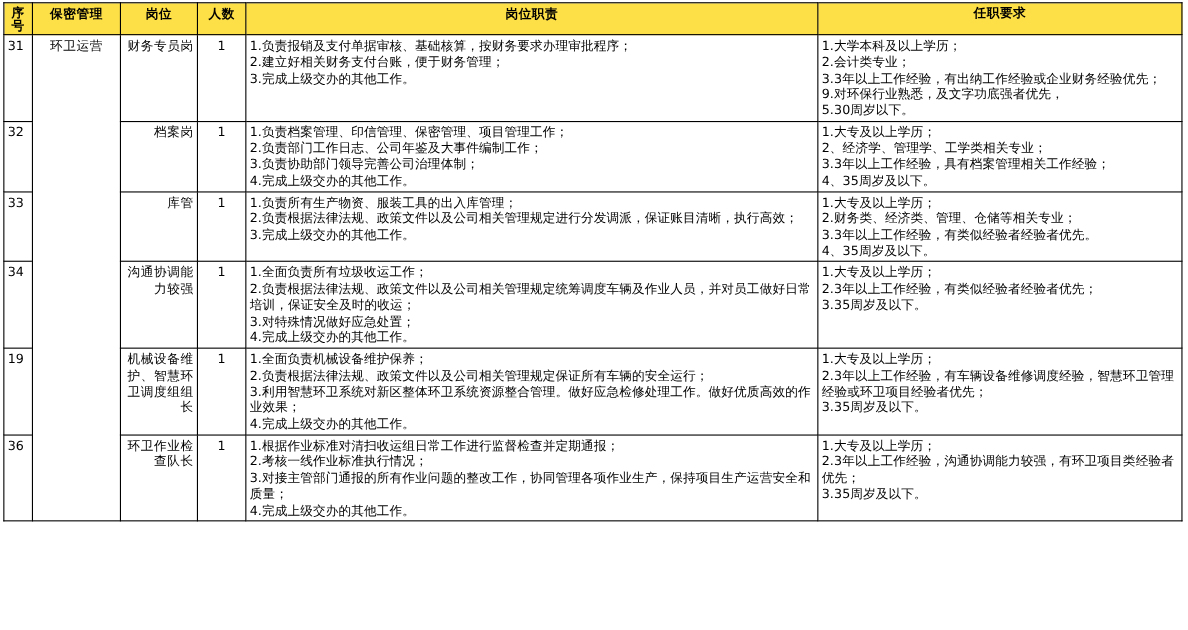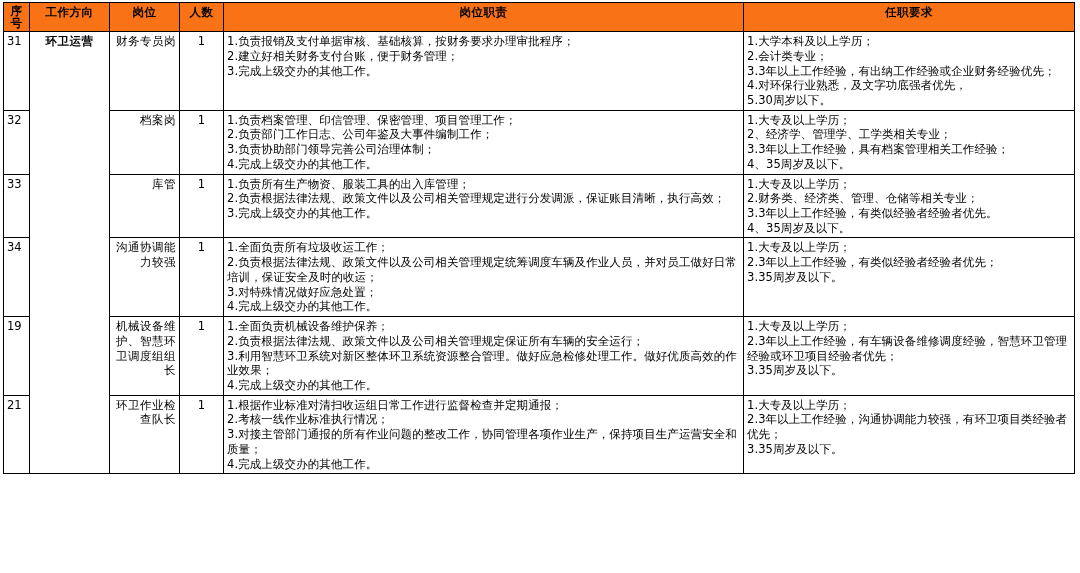--- a/index.html
+++ b/index.html
@@ -33,39 +33,39 @@
     padding: 2px 3px;
     font-size: 11.5px;
     line-height: 1.28;
   }
   thead th {
     text-align: center;
     vertical-align: middle;
     font-weight: bold;
     font-size: 12.5px;
     padding: 3px 2px;
-    background: #f97316;
+    background: #fde047;
     letter-spacing: 0.5px;
   }
   th.h-seq { width: 26px; }
   th.h-dir { width: 80px; }
   th.h-post { width: 70px; }
   th.h-num { width: 44px; }
   th.h-duty { width: 520px; }
   th.h-req  { width: auto; font-family: Liberation Serif, serif; }
 
   td.c-seq {
     text-align: left;
     vertical-align: middle;
     font-size: 12px;
   }
   td.c-dir {
     text-align: center;
     vertical-align: middle;
-    font-weight: bold;
+    font-weight: normal;
     font-size: 12.5px;
     letter-spacing: 0.5px;
   }
   td.c-post {
     text-align: right;
     vertical-align: middle;
     font-size: 12px;
     letter-spacing: 0.5px;
     line-height: 1.35;
   }
@@ -97,40 +97,40 @@
       <col style="width:70px">
       <col style="width:44px">
       <col style="width:520px">
       <col>
     </colgroup>
     <thead>
       <tr>
         <th class="h-seq">
           <div class="seq-hdr-inner">序号</div>
         </th>
-        <th class="h-dir">工作方向</th>
+        <th class="h-dir">保密管理</th>
         <th class="h-post">岗位</th>
         <th class="h-num">人数</th>
         <th class="h-duty">岗位职责</th>
         <th class="h-req">任职要求</th>
       </tr>
     </thead>
     <tbody>
       <tr>
         <td class="c-seq">31</td>
         <td class="c-dir" rowspan="6">环卫运营</td>
         <td class="c-post">财务专员岗</td>
         <td class="c-num">1</td>
         <td class="c-duty">1.负责报销及支付单据审核、基础核算，按财务要求办理审批程序；
 2.建立好相关财务支付台账，便于财务管理；
 3.完成上级交办的其他工作。</td>
         <td class="c-req">1.大学本科及以上学历；
 2.会计类专业；
 3.3年以上工作经验，有出纳工作经验或企业财务经验优先；
-4.对环保行业熟悉，及文字功底强者优先，
+9.对环保行业熟悉，及文字功底强者优先，
 5.30周岁以下。</td>
       </tr>
       <tr>
         <td class="c-seq">32</td>
         <td class="c-post">档案岗</td>
         <td class="c-num">1</td>
         <td class="c-duty">1.负责档案管理、印信管理、保密管理、项目管理工作；
 2.负责部门工作日志、公司年鉴及大事件编制工作；
 3.负责协助部门领导完善公司治理体制；
 4.完成上级交办的其他工作。</td>
@@ -169,21 +169,21 @@
         <td class="c-num">1</td>
         <td class="c-duty">1.全面负责机械设备维护保养；
 2.负责根据法律法规、政策文件以及公司相关管理规定保证所有车辆的安全运行；
 3.利用智慧环卫系统对新区整体环卫系统资源整合管理。做好应急检修处理工作。做好优质高效的作业效果；
 4.完成上级交办的其他工作。</td>
         <td class="c-req">1.大专及以上学历；
 2.3年以上工作经验，有车辆设备维修调度经验，智慧环卫管理经验或环卫项目经验者优先；
 3.35周岁及以下。</td>
       </tr>
       <tr>
-        <td class="c-seq">21</td>
+        <td class="c-seq">36</td>
         <td class="c-post">环卫作业检查队长</td>
         <td class="c-num">1</td>
         <td class="c-duty">1.根据作业标准对清扫收运组日常工作进行监督检查并定期通报；
 2.考核一线作业标准执行情况；
 3.对接主管部门通报的所有作业问题的整改工作，协同管理各项作业生产，保持项目生产运营安全和质量；
 4.完成上级交办的其他工作。</td>
         <td class="c-req">1.大专及以上学历；
 2.3年以上工作经验，沟通协调能力较强，有环卫项目类经验者优先；
 3.35周岁及以下。</td>
       </tr>

